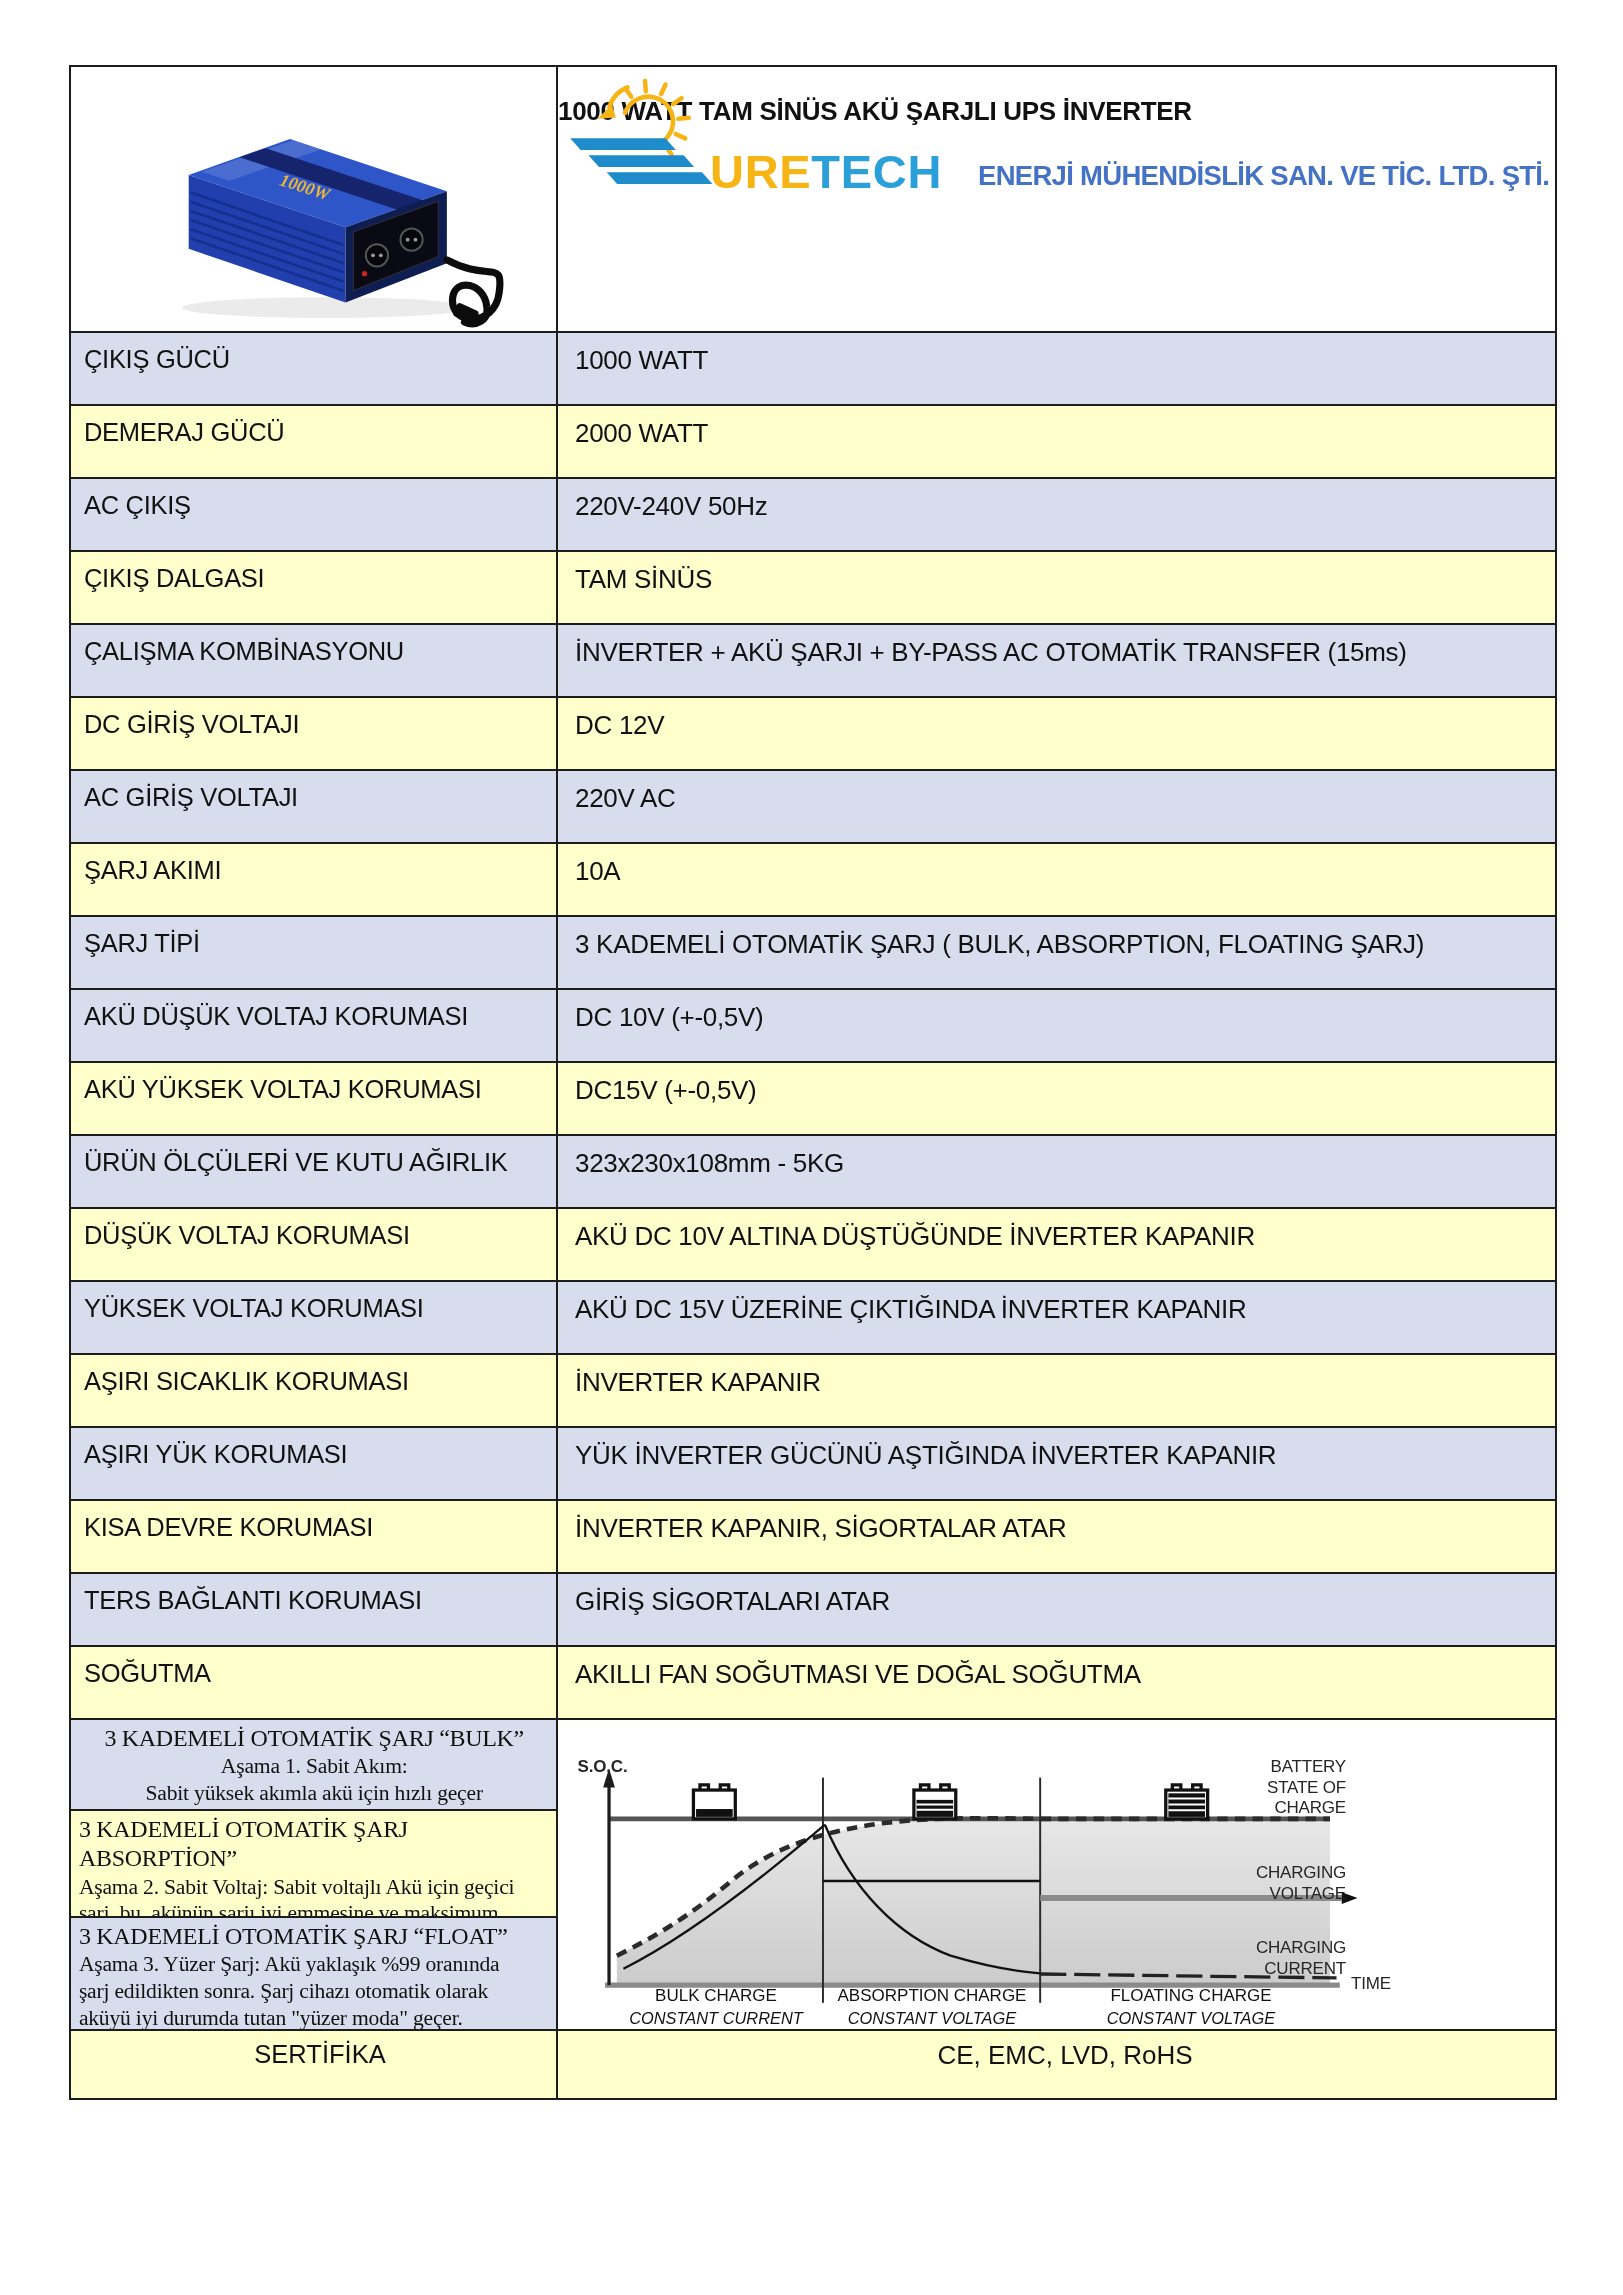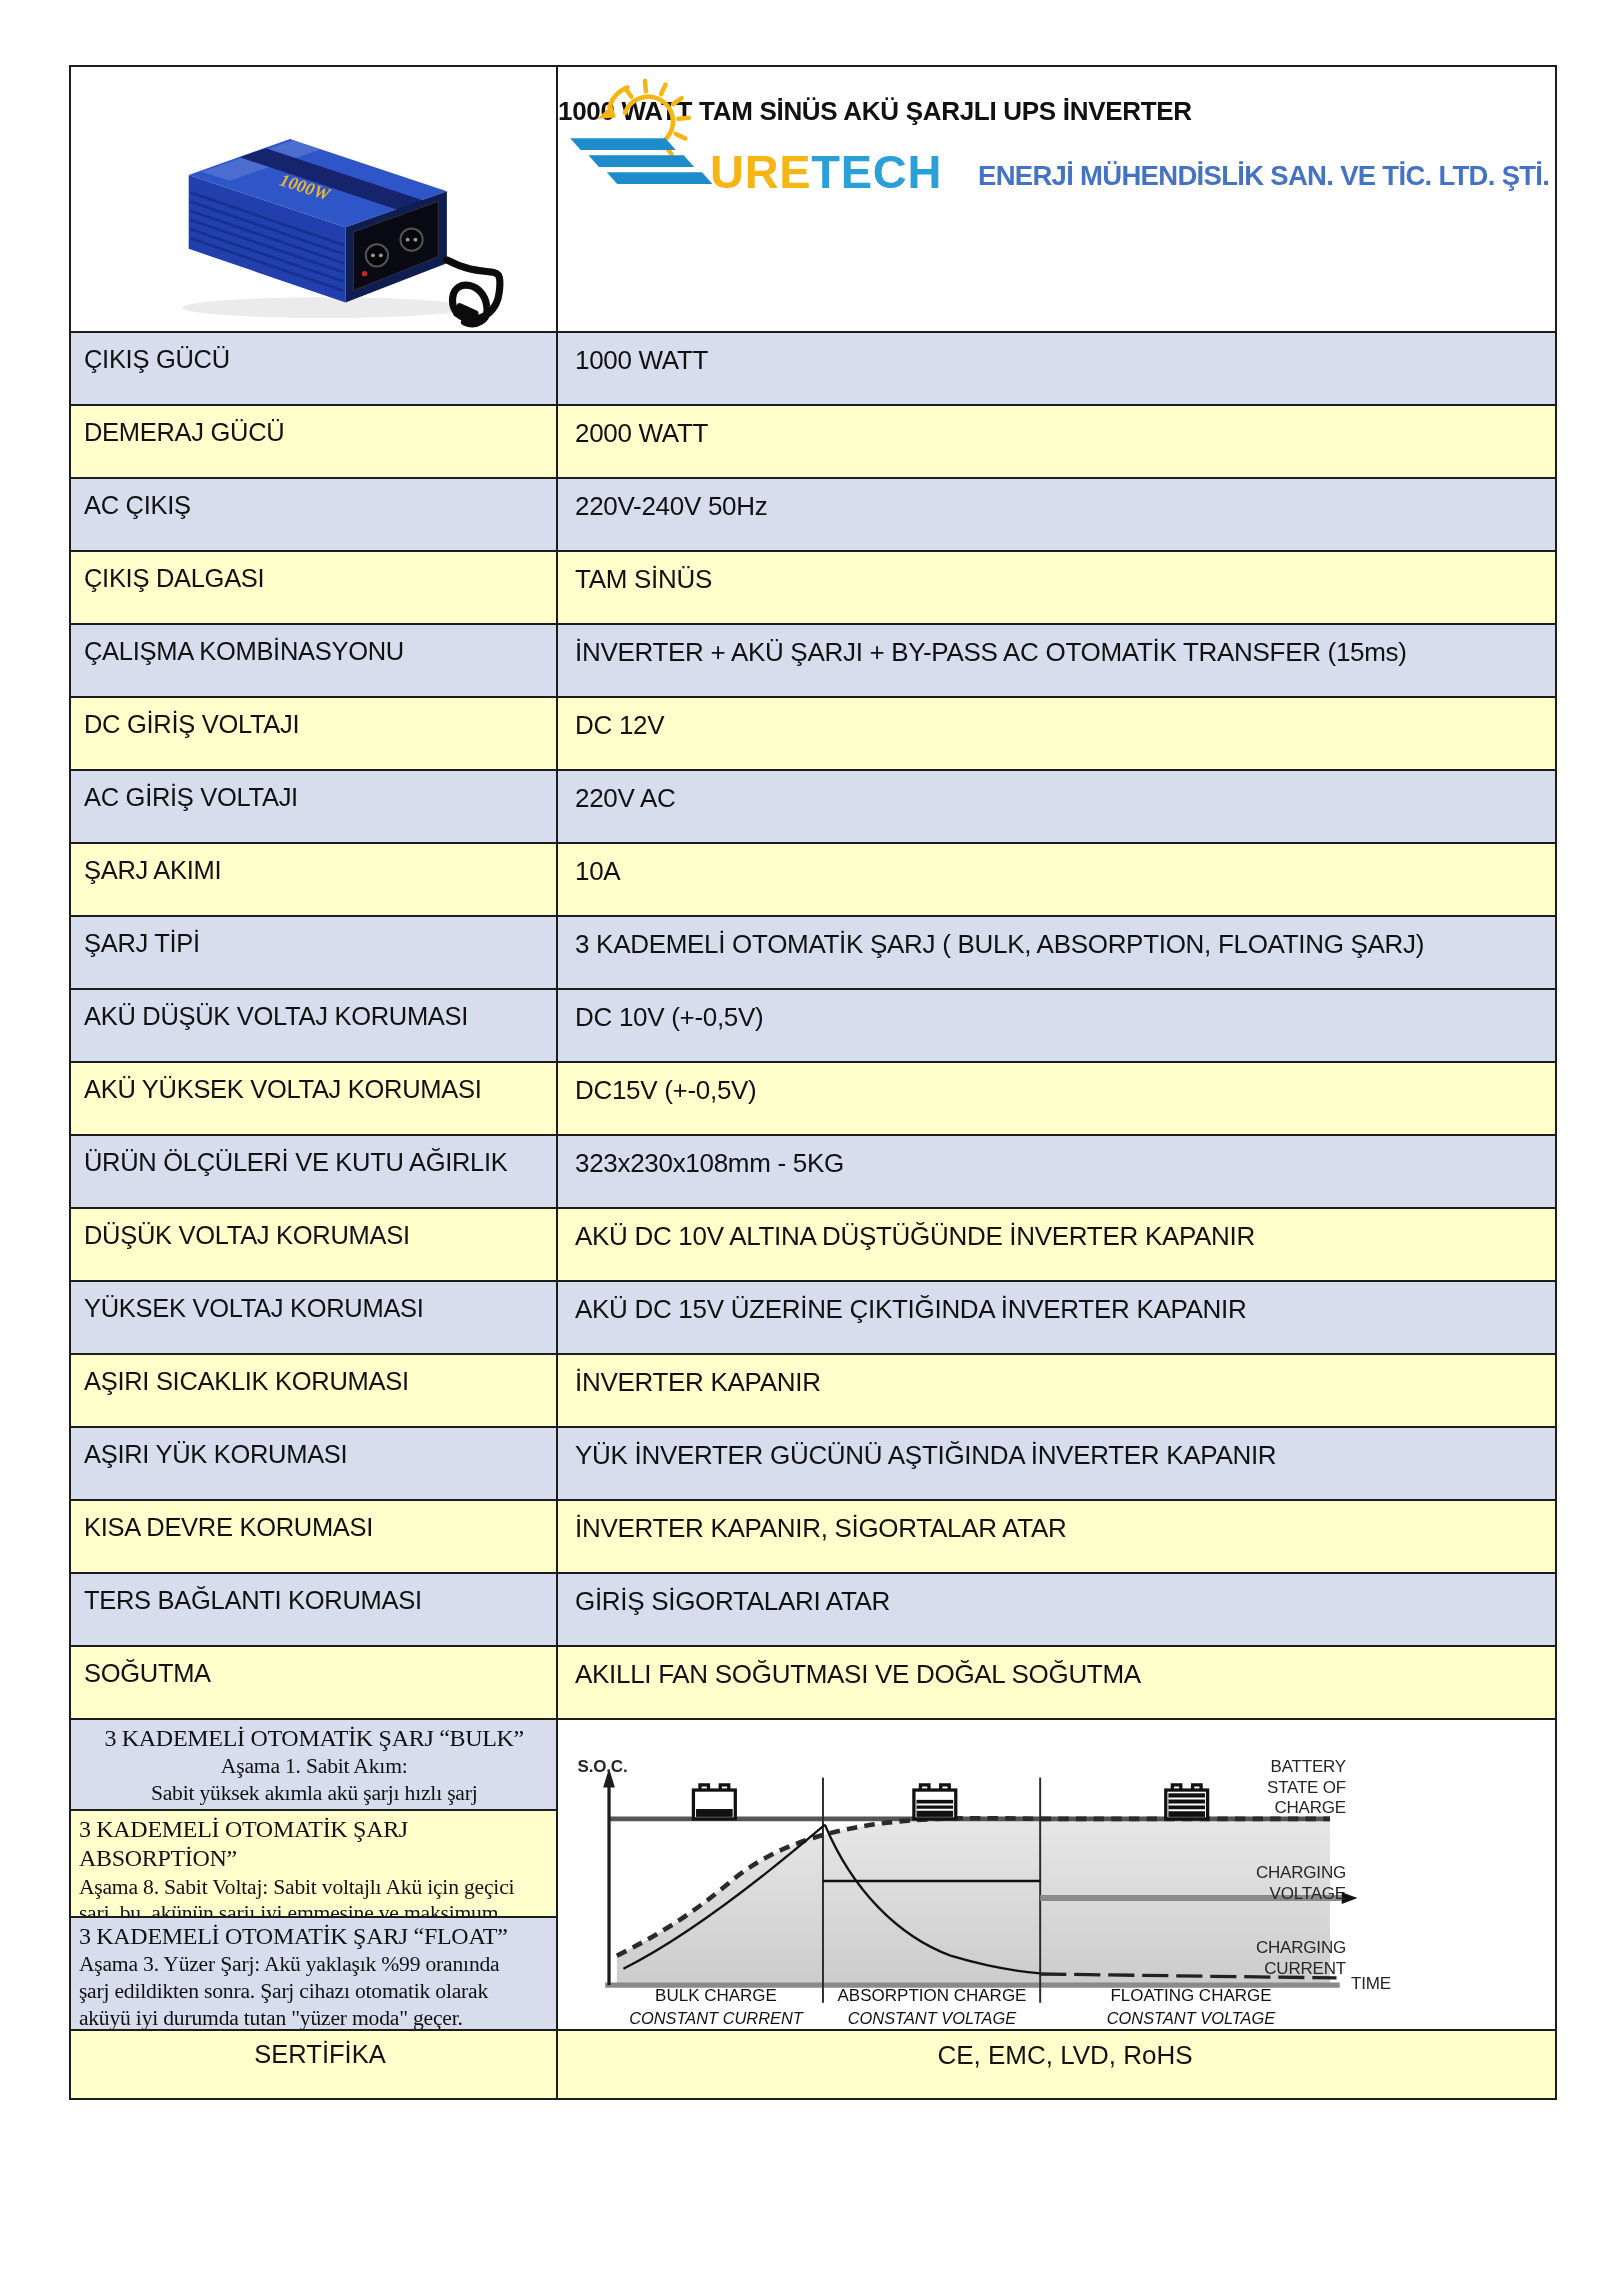--- a/index.html
+++ b/index.html
@@ -210,25 +210,25 @@
     <div class="row srow y">
         <div class="lcell">SOĞUTMA</div>
         <div class="rcell">AKILLI FAN SOĞUTMASI VE DOĞAL SOĞUTMA</div>
       </div>
 
     <div class="row charging-row">
       <div class="stage-col">
         <div class="stage blue stage-1">
           <div class="stage-title">3 KADEMELİ OTOMATİK ŞARJ “BULK”</div>
           <div class="stage-line">Aşama 1. Sabit Akım:</div>
-          <div class="stage-line">Sabit yüksek akımla akü şarjı hızlı şarj</div>
+          <div class="stage-line">Sabit yüksek akımla akü için hızlı geçer</div>
         </div>
         <div class="stage yellow stage-2">
           <div class="stage-title">3 KADEMELİ OTOMATİK ŞARJ ABSORPTİON”</div>
-          <div class="stage-line">Aşama 8. Sabit Voltaj: Sabit voltajlı Akü için geçici</div>
+          <div class="stage-line">Aşama 2. Sabit Voltaj: Sabit voltajlı Akü için geçici</div>
           <div class="stage-line">şarj, bu, akünün şarjı iyi emmesine ve maksimum</div>
 
         </div>
         <div class="stage blue stage-3">
           <div class="stage-title">3 KADEMELİ OTOMATİK ŞARJ “FLOAT”</div>
           <div class="stage-line">Aşama 3. Yüzer Şarj: Akü yaklaşık %99 oranında</div>
           <div class="stage-line">şarj edildikten sonra. Şarj cihazı otomatik olarak</div>
           <div class="stage-line">aküyü iyi durumda tutan "yüzer moda" geçer.</div>
         </div>
       </div>

